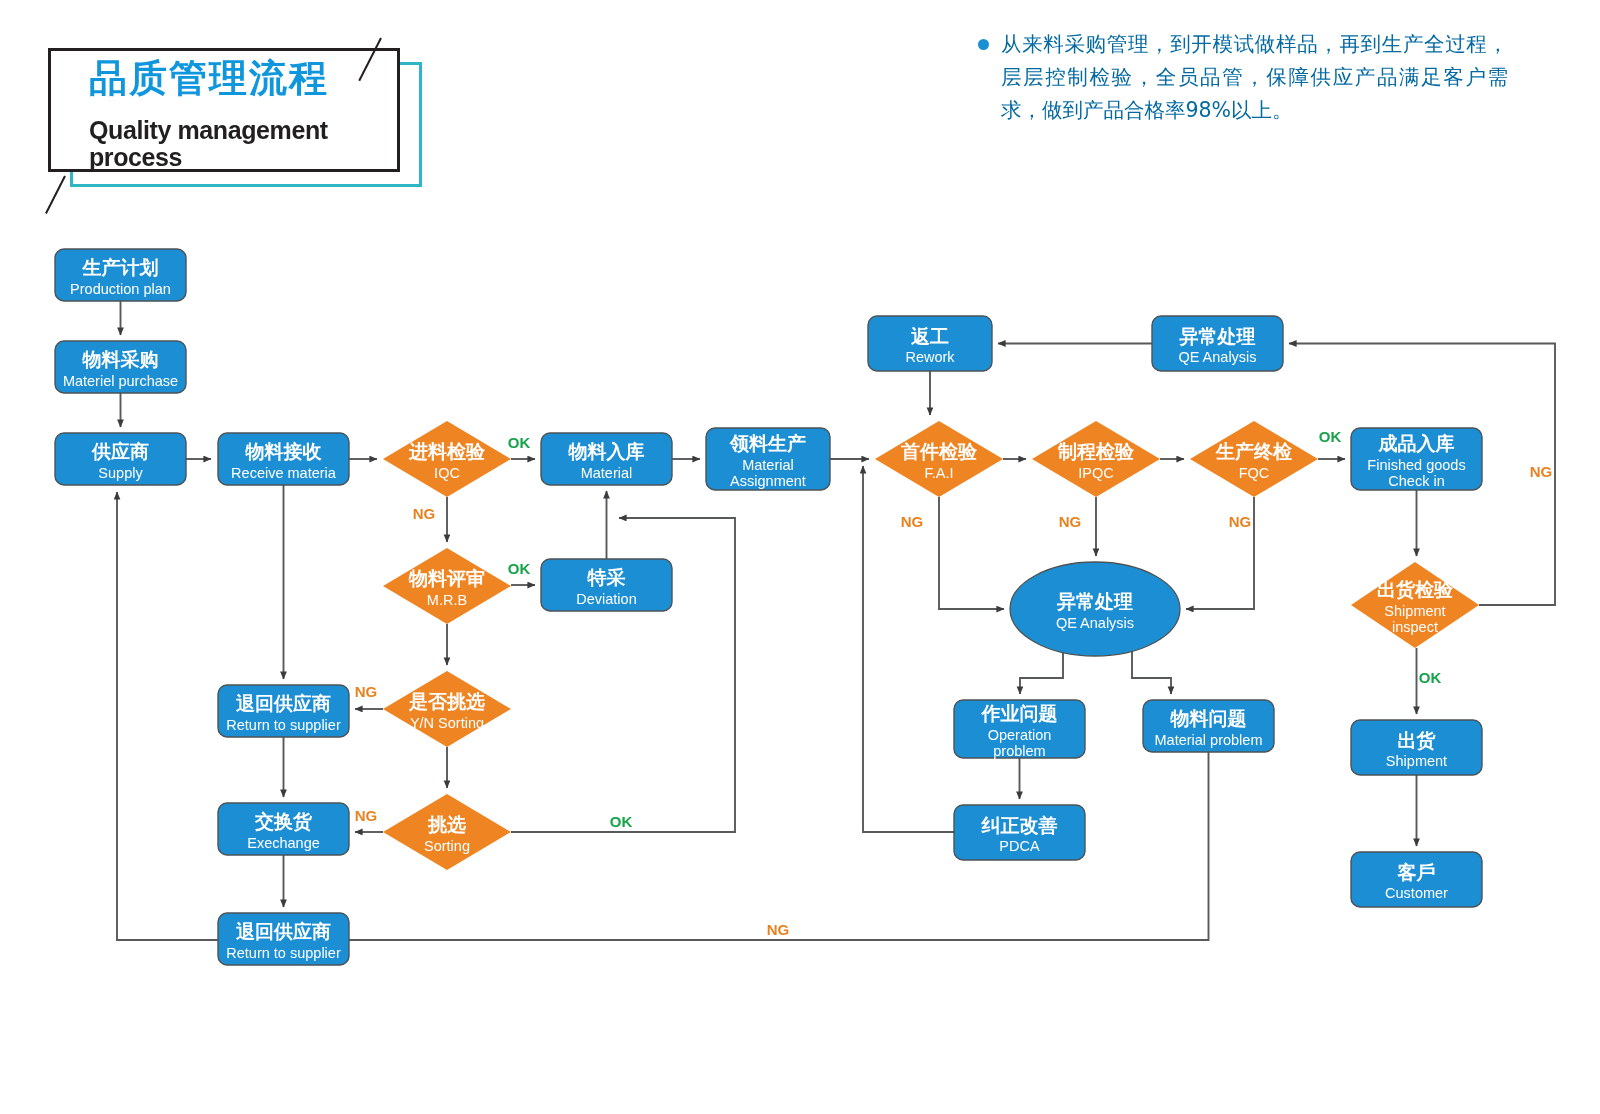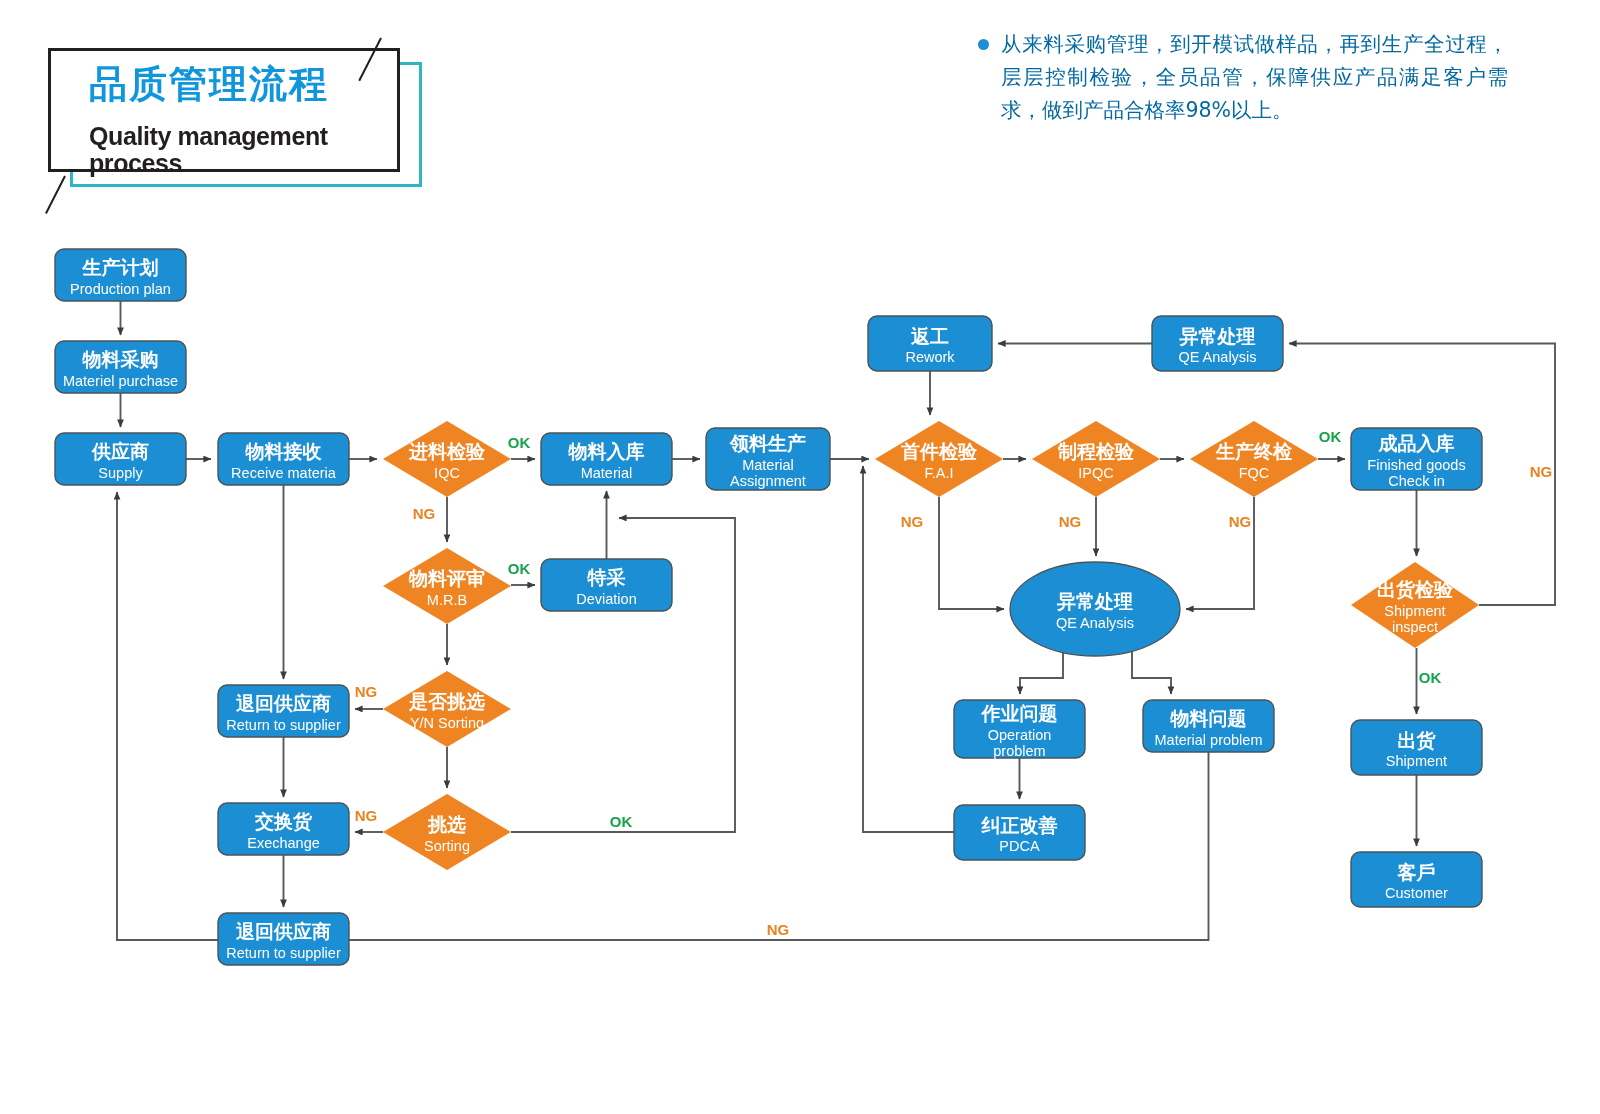--- a/index.html
+++ b/index.html
@@ -5,21 +5,21 @@
   html,body{margin:0;padding:0;background:#ffffff;}
   body{width:1600px;height:1114px;position:relative;overflow:hidden;
        font-family:"Liberation Sans","DejaVu Sans",sans-serif;}
 
   
   #title-block{position:absolute;left:48px;top:48px;width:360px;height:125px;}
   #title-frame-teal{position:absolute;left:22px;top:14px;width:352px;height:125px;
       border:3px solid #2eb6c4;box-sizing:border-box;}
   #title-frame-dark{position:absolute;left:0;top:0;width:352px;height:124px;
       border:3px solid #231f20;box-sizing:border-box;background:#fff;}
-  #title-text-wrap{position:absolute;left:0;top:7px;width:352px;height:124px;
+  #title-text-wrap{position:absolute;left:0;top:1px;width:352px;height:124px;
       display:flex;flex-direction:column;justify-content:center;padding-left:38px;box-sizing:border-box;}
   #title-cn{font-size:38px;font-weight:bold;color:#0f96dd;letter-spacing:2px;line-height:1.08;}
   #title-en{font-size:25px;font-weight:bold;color:#231f20;letter-spacing:-0.4px;line-height:1.05;margin-top:18px;}
   .slash{position:absolute;width:2px;background:#231f20;}
   #slash-tr{left:380px;top:38px;height:48px;transform:rotate(27deg);transform-origin:top center;}
   #slash-bl{left:64px;top:176px;height:42px;transform:rotate(27deg);transform-origin:top center;}
 
   
   #intro{position:absolute;left:978px;top:28px;width:530px;display:flex;gap:12px;}
   #intro-dot{width:11px;height:11px;border-radius:50%;background:#1b8ed4;flex:0 0 auto;margin-top:11px;}

